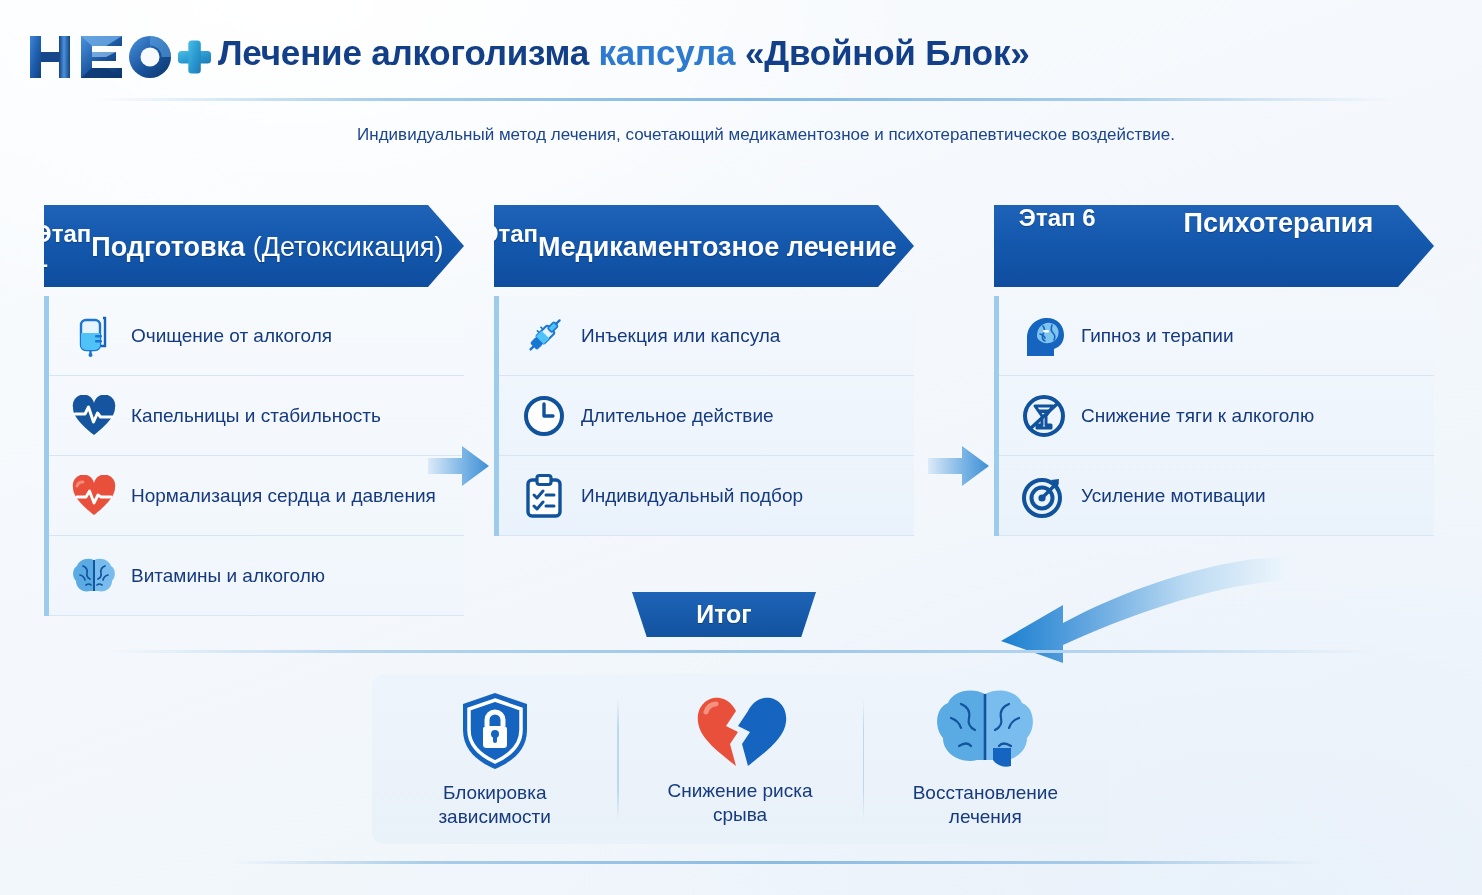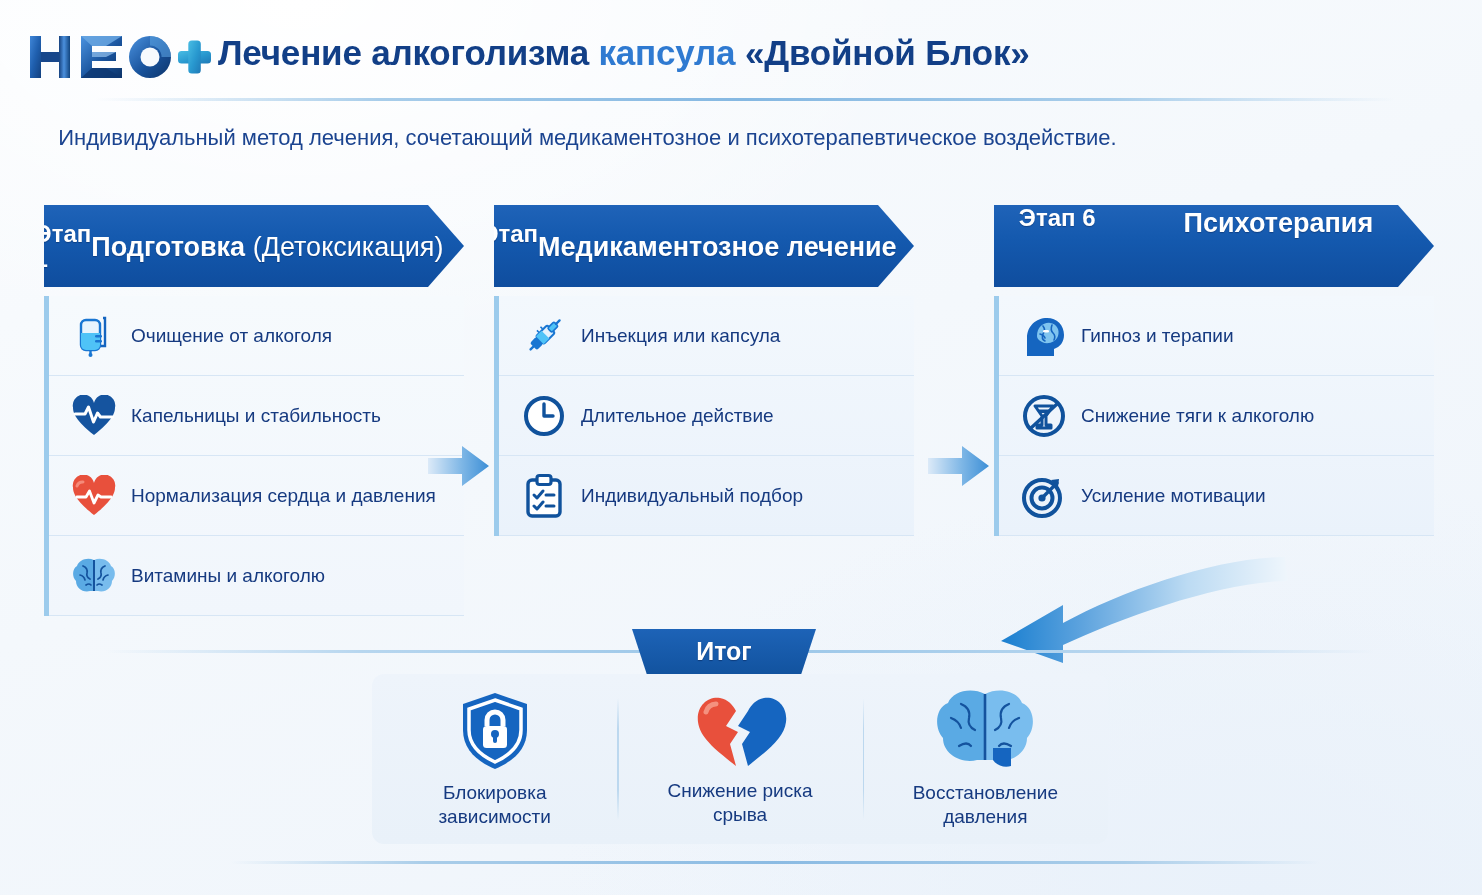--- a/index.html
+++ b/index.html
@@ -17,22 +17,22 @@
   
   .header{position:absolute;left:0;top:0;width:1482px;height:100px;}
   .logo{position:absolute;left:26px;top:30px;width:185px;height:54px;}
   .title{position:absolute;left:218px;top:33px;font-size:35px;font-weight:bold;
          white-space:nowrap;letter-spacing:-.2px;}
   .t-dark{color:#123f87;}
   .t-mid{color:#2f7ad1;}
   .hdr-rule{position:absolute;left:95px;top:98px;width:1300px;height:3px;
     background:linear-gradient(90deg,rgba(160,200,235,0) 0%,#a8cdea 22%,#85b8e2 50%,#a8cdea 78%,rgba(160,200,235,0) 100%);
     border-radius:2px;}
-  .subtitle{position:absolute;left:0;top:125px;width:1175px;text-align:center;
-    font-size:22px;color:#1b4490;}
+  .subtitle{position:absolute;left:0;top:125px;width:1175px;text-align:right;
+    font-size:17px;color:#1b4490;}
 
   
   .stages{position:absolute;left:0;top:205px;width:1482px;height:420px;}
   .stage{position:absolute;top:0;}
   .stage-1{left:44px;width:420px;}
   .stage-2{left:494px;width:420px;}
   .stage-3{left:994px;width:440px;}
 
   .stage-head{
     position:relative;height:82px;color:#fff;
@@ -71,21 +71,21 @@
   .conn{position:absolute;top:238px;width:62px;height:46px;}
   .conn-1{left:428px;}
   .conn-2{left:928px;}
 
   
   .curve-arrow{position:absolute;left:985px;top:545px;width:310px;height:120px;}
 
   
   .result-rule{position:absolute;left:105px;top:650px;width:1270px;height:3px;
     background:linear-gradient(90deg,rgba(160,200,235,0) 0%,#b7d6ef 20%,#9ac6e8 50%,#b7d6ef 80%,rgba(160,200,235,0) 100%);}
-  .result-banner{position:absolute;left:632px;top:629px;width:184px;height:45px;
+  .result-banner{position:absolute;left:632px;top:592px;width:184px;height:45px;
     background:linear-gradient(180deg,#1d63b7 0%,#12539f 100%);
     clip-path:polygon(0 0, 100% 0, 92% 100%, 8% 100%);
     display:flex;align-items:center;justify-content:center;
     box-shadow:0 2px 3px rgba(20,70,140,.2);}
   .result-banner span{color:#fff;font-size:25px;font-weight:bold;
     text-shadow:0 1px 1px rgba(0,20,60,.4);}
   .result-panel{position:absolute;left:372px;top:674px;width:736px;height:170px;
     background:linear-gradient(180deg,#eef4fb 0%,#e9f1f9 100%);border-radius:12px;
     display:flex;align-items:center;}
   .res-col{flex:1;display:flex;flex-direction:column;align-items:center;justify-content:center;
@@ -427,21 +427,21 @@
             <path d="M20 30 q8 3 10 10"></path>
             <path d="M28 58 q8 -5 12 0"></path>
             <path d="M78 16 q-10 4 -8 14 q2 8 -6 12"></path>
             <path d="M88 30 q-8 3 -10 10"></path>
             <path d="M80 58 q-8 -5 -12 0"></path>
           </g>
         </svg>
       </div>
       <div class="res-lbl">
         <div>Восстановление</div>
-        <div>давления</div>
+        <div>лечения</div>
       </div>
     </div>
 
   </div>
 
   <div class="bottom-rule"></div>
 
 </div>
 
 </body></html>

